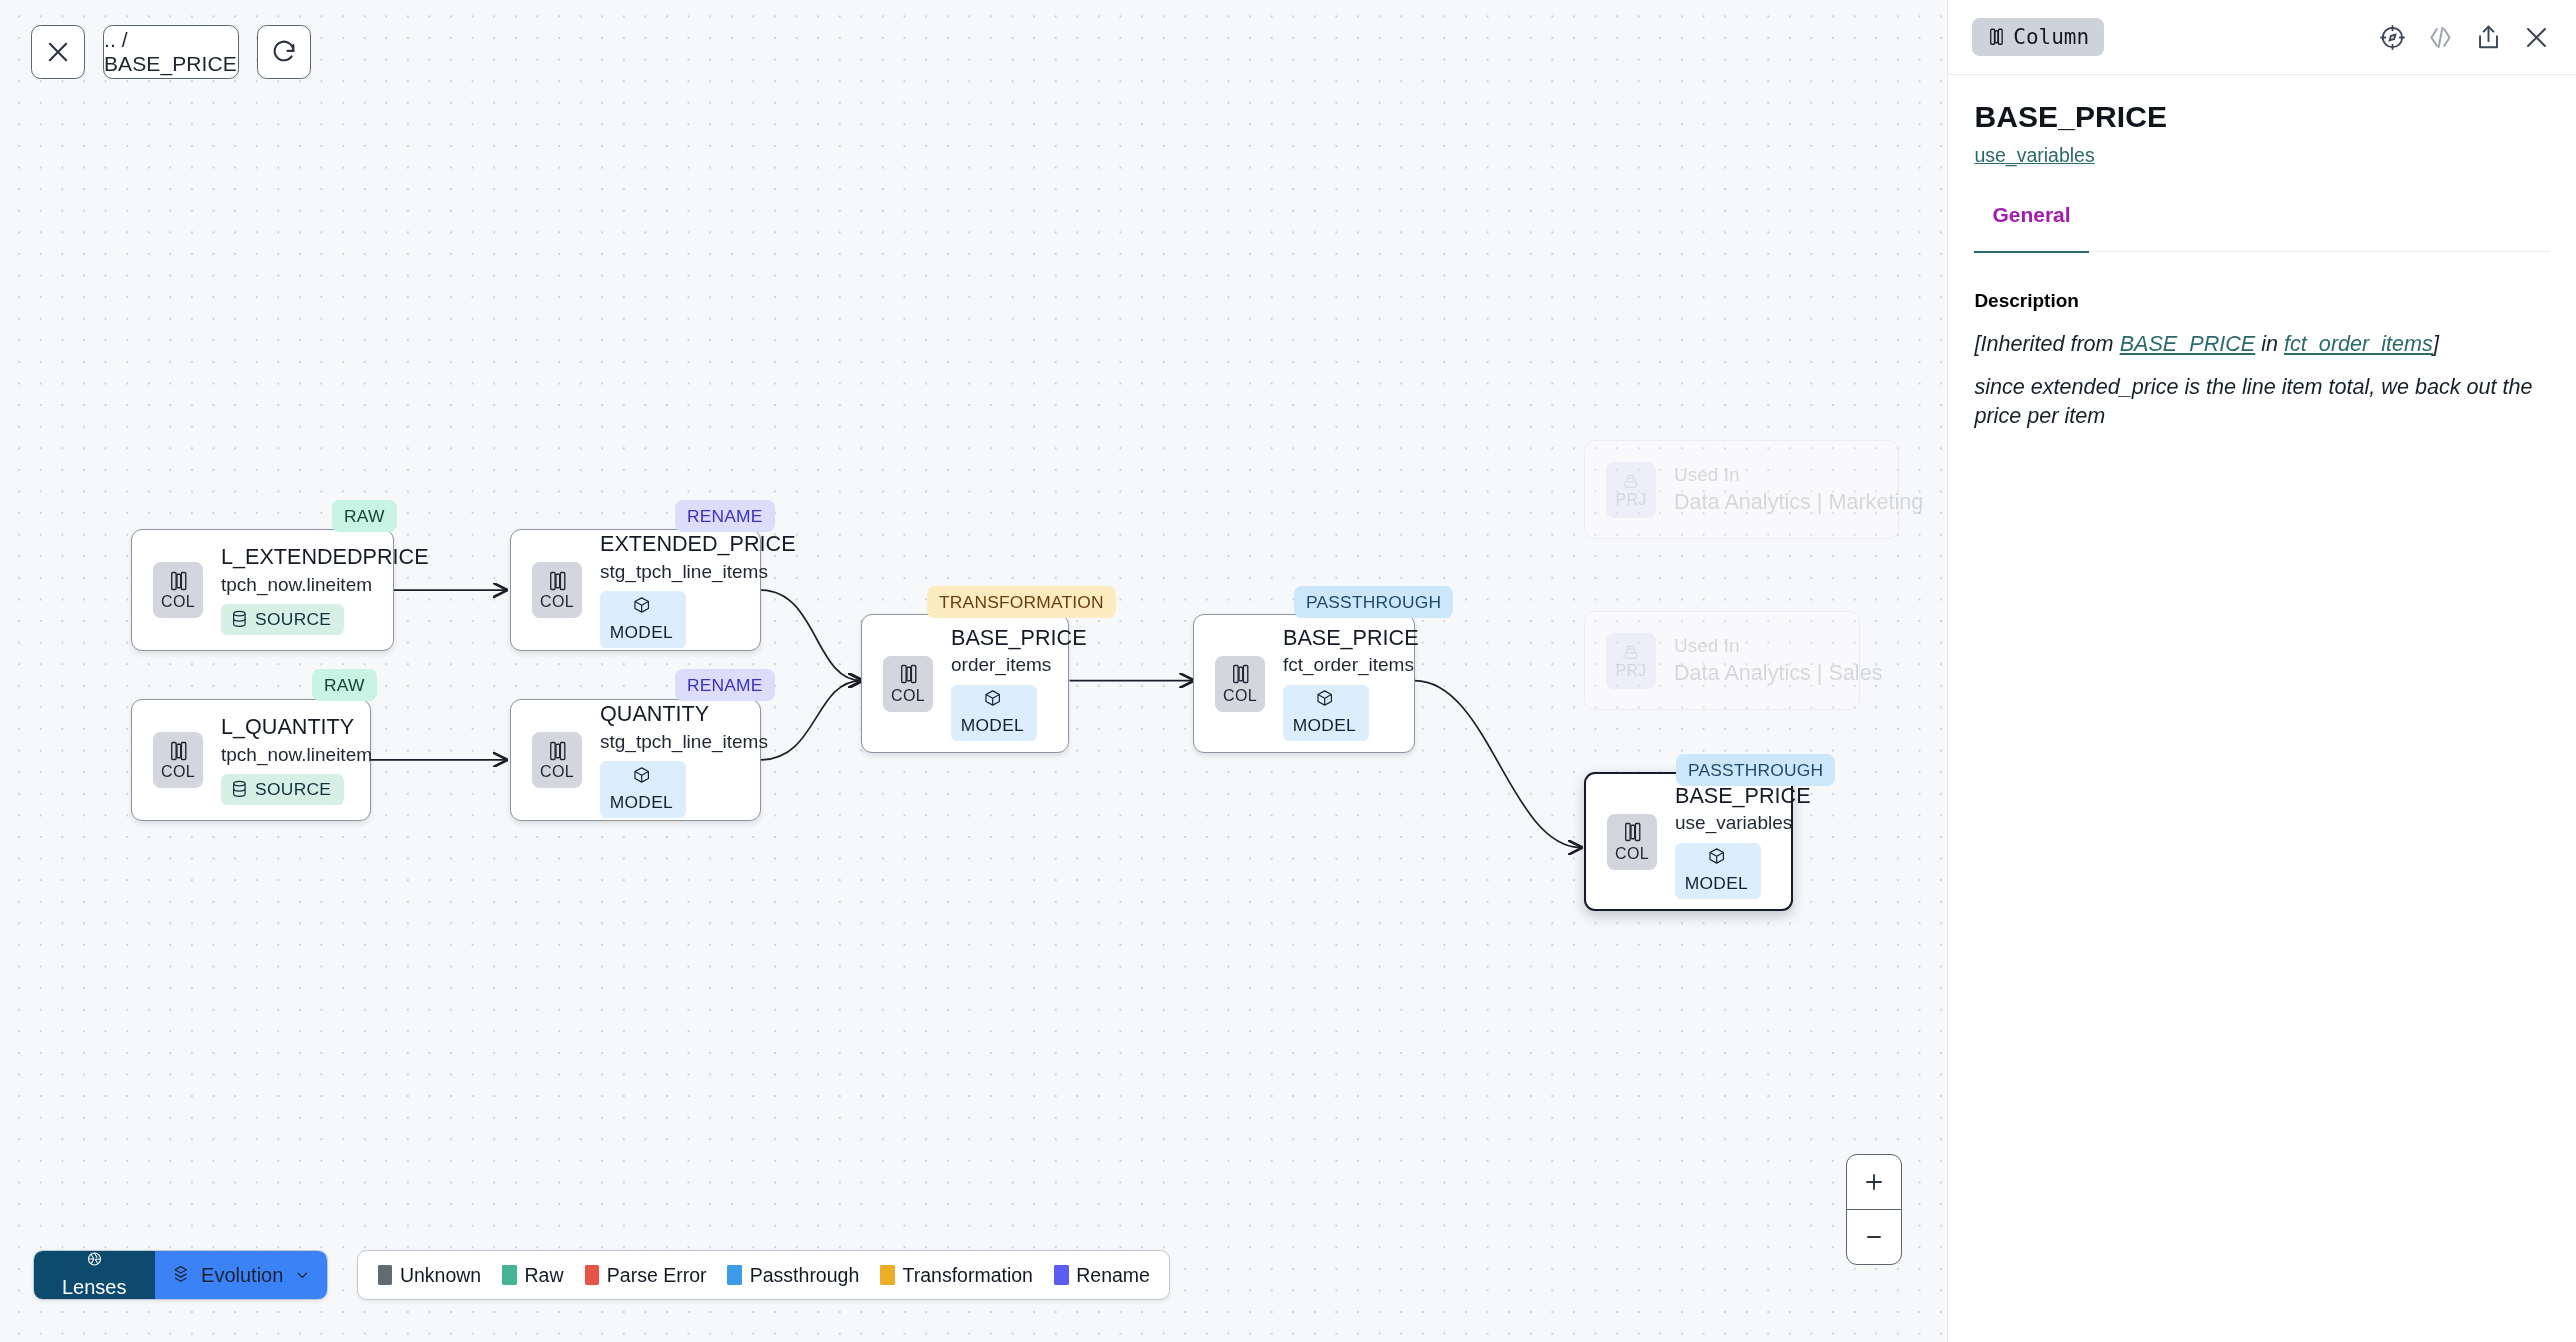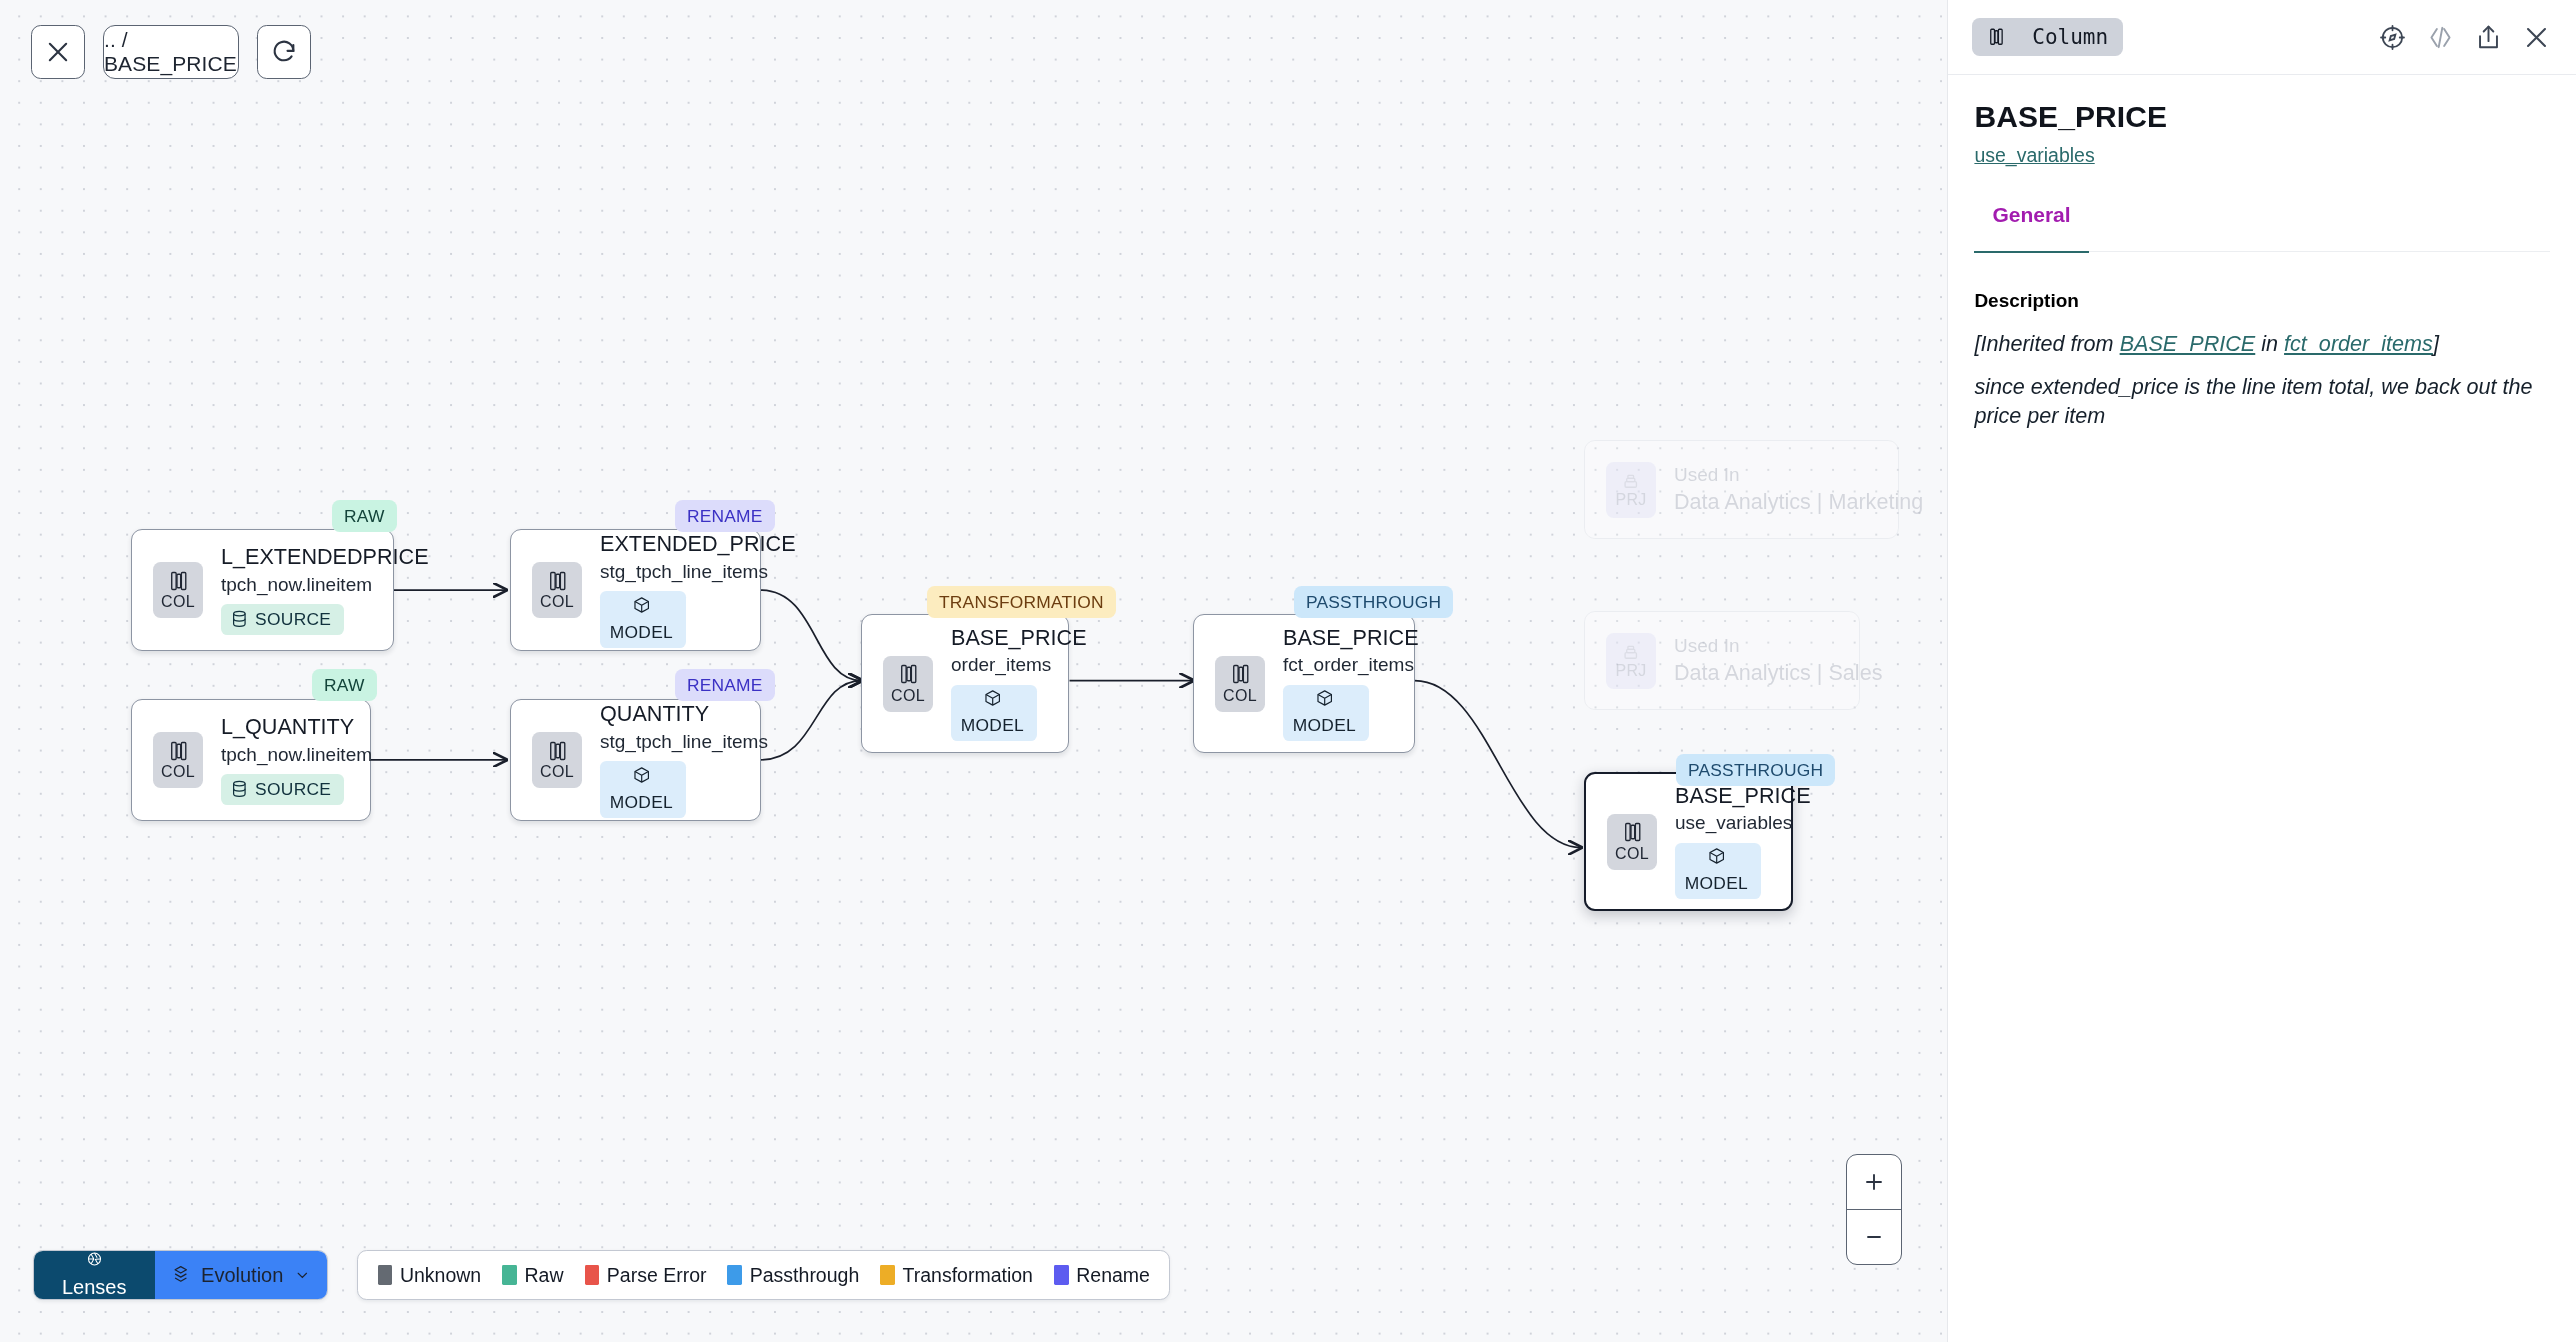--- a/index.html
+++ b/index.html
@@ -26,21 +26,21 @@
   .tb-btn {
     position: absolute;
     background: #ffffff;
     border: 1.4px solid #5b6472;
     border-radius: 9.7px;
     display: flex; align-items: center; justify-content: center;
     color: #2c3442;
   }
   #btn-close  { left: 31px;  top: 25px; width: 54px;  height: 54px; }
   #btn-crumb  { left: 103px; top: 25px; width: 136px; height: 54px;
-                font-size: 21px; color: #1d2430; letter-spacing: 0.1px; border-radius: 12px; }
+                font-size: 21px; color: #1d2430; letter-spacing: 0.1px; }
   #btn-reload { left: 257px; top: 25px; width: 54px;  height: 54px; }
 
   
   .node {
     position: absolute;
     background: #ffffff;
     border: 1.1px solid #8d95a3;
     border-radius: 11px;
     box-shadow: 0 2.1px 4.9px rgba(20,25,40,.11);
   }
@@ -167,21 +167,21 @@
     width: 629px; height: 1343px;
     background: #ffffff;
     border-left: 0.7px solid #e6e8ec;
   }
   #panel-head {
     height: 75px; border-bottom: 0.7px solid #e9ebef;
     display: flex; align-items: center; justify-content: space-between;
     padding: 0 25px 0 24px;
   }
   .type-chip {
-    display: inline-flex; align-items: center; gap: 27px;
+    display: inline-flex; align-items: center; gap: 8px;
     background: #ced2da; border-radius: 7.7px;
     padding: 7px 15.3px; font-size: 21px; color: #141a25;
     font-family: "DejaVu Sans Mono", "Liberation Mono", monospace;
   }
   .head-icons { display: flex; align-items: center; gap: 19px; color: #3d4654; }
   #panel-body { padding: 25px 26.4px 0 26.4px; }
   #panel-title { font-size: 30px; font-weight: bold; color: #10141c; letter-spacing: 0.1px; }
   #panel-sublink {
     display: inline-block; margin-top: 9.7px;
     font-size: 19.5px; color: #2a6a6b; text-decoration: underline;

